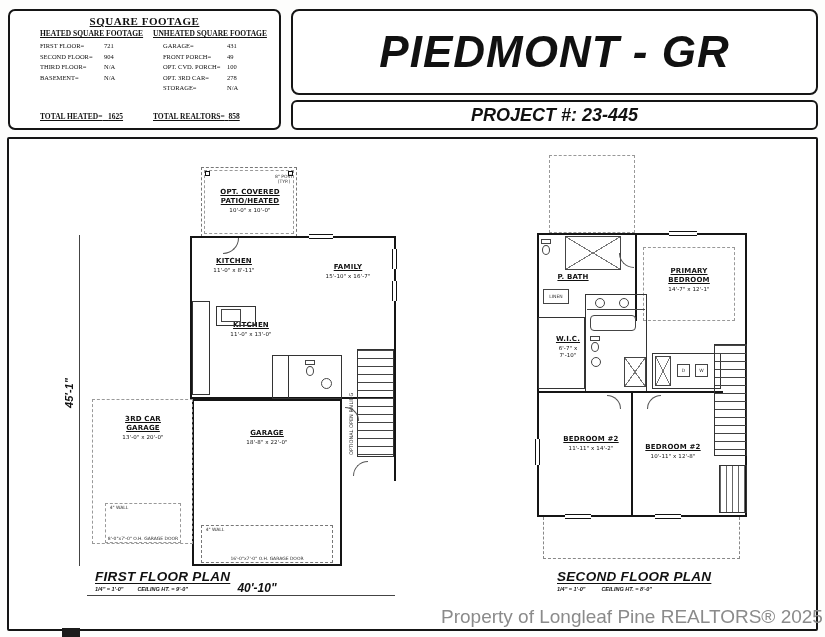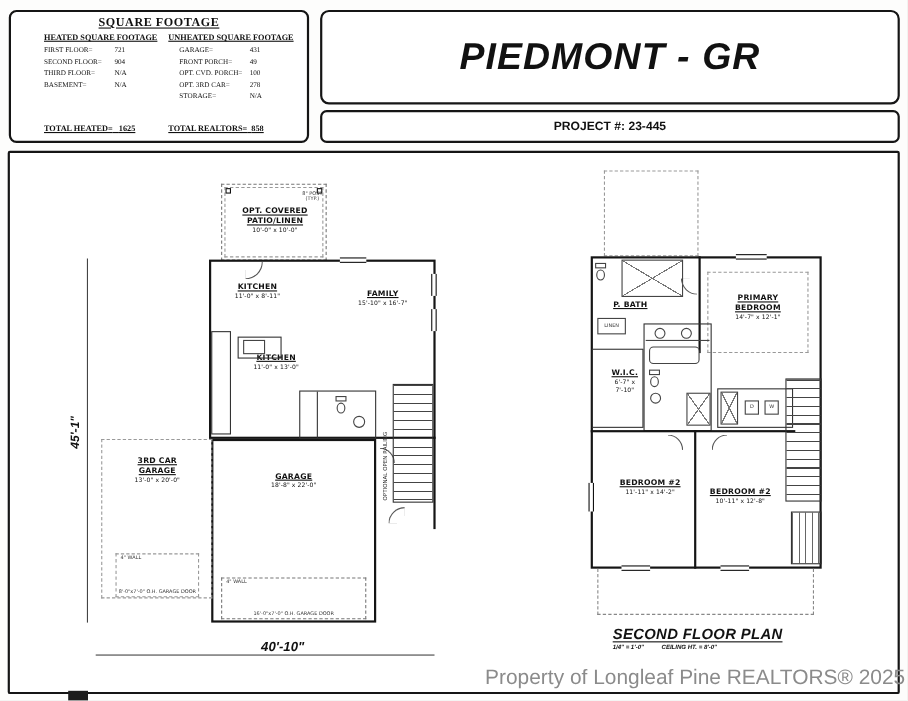--- a/index.html
+++ b/index.html
@@ -4,24 +4,24 @@
 <style>
   html,body{margin:0;padding:0;background:#e9e9e7;}
   .sheet{position:relative;width:825px;height:637px;background:#fdfdfc;overflow:hidden;
          font-family:"Liberation Sans",sans-serif;color:#111;}
   .a{position:absolute;box-sizing:border-box;}
 
   
   .sqft-box{left:8px;top:9px;width:273px;height:121px;border:2.5px solid #151515;border-radius:7px;background:#fff;}
   .title-box{left:291px;top:9px;width:527px;height:86px;border:2px solid #151515;border-radius:8px;background:#fff;
              display:flex;align-items:center;justify-content:center;}
-  .plan-name{font-size:34px;font-weight:bold;font-style:italic;letter-spacing:1px;}
+  .plan-name{font-size:44px;font-weight:bold;font-style:italic;letter-spacing:1px;}
   .project-box{left:291px;top:100px;width:527px;height:30px;border:2px solid #151515;border-radius:6px;background:#fff;
                display:flex;align-items:center;justify-content:center;}
-  .project-label{font-size:11px;font-weight:bold;}
+  .project-label{font-size:18px;font-weight:bold;font-style:italic;}
 
   
   .sq-serif{font-family:"Liberation Serif",serif;}
   .sq-title{left:0;top:4px;width:100%;text-align:center;font-weight:bold;font-size:11px;
             text-decoration:underline;letter-spacing:.5px;}
   .sq-head{font-weight:bold;font-size:7.5px;text-decoration:underline;}
   .sq-row{display:flex;margin-bottom:3.5px;font-size:6.5px;}
   .sq-row .lbl{width:64px;flex:none;}
   .sq-total{font-weight:bold;font-size:7.5px;text-decoration:underline;}
 
@@ -142,21 +142,21 @@
 
     <div class="a line-v" style="left:70px;top:96px;height:331px;"></div>
     <div class="a dim-label-v" style="left:38px;top:248px;width:44px;text-align:center;">45'-1"</div>
 
     <div class="a dash" style="left:192px;top:28px;width:96px;height:70px;">
       <div class="a dashg" style="left:2px;top:2px;right:2px;bottom:2px;"></div>
       <div class="a post" style="left:3px;top:3px;"></div>
       <div class="a post" style="right:3px;top:3px;"></div>
       <div class="a tiny" style="right:2px;top:6px;width:20px;">8" POST (TYP.)</div>
       <div class="a room-label" style="left:8px;top:20px;width:80px;">
-        <span class="nm">OPT. COVERED PATIO/LINEN</span>
+        <span class="nm">OPT. COVERED PATIO/HEATED</span>
         <span class="dm">10'-0" x 10'-0"</span>
       </div>
     </div>
 
     <div class="a wall2" style="left:181px;top:97px;width:206px;height:163px;"></div>
     <div class="a window-h" style="left:300px;top:95px;width:24px;"></div>
     <div class="a window-v" style="left:383px;top:110px;height:20px;"></div>
     <div class="a window-v" style="left:383px;top:142px;height:20px;"></div>
     <div class="a arc br" style="left:214px;top:99px;width:16px;height:16px;"></div>
 
@@ -205,20 +205,27 @@
       <span class="nm">3RD CAR GARAGE</span>
       <span class="dm">13'-0" x 20'-0"</span>
     </div>
     <div class="a dashg" style="left:96px;top:364px;width:76px;height:40px;">
       <div class="a tiny" style="left:0;bottom:1px;width:100%;">8'-0"x7'-0" O.H. GARAGE DOOR</div>
       <div class="a tiny" style="left:2px;top:1px;width:22px;">4" WALL</div>
     </div>
 
     <div class="a arc tl" style="left:344px;top:322px;width:15px;height:15px;"></div>
 
+    <div class="a" style="left:86px;top:430px;">
+      <div class="plan-title">FIRST FLOOR PLAN</div>
+      <div style="display:flex;gap:14px;margin-top:2px;">
+        <span class="plan-sub">1/4" = 1'-0"</span>
+        <span class="plan-sub">CEILING HT. = 9'-0"</span>
+      </div>
+    </div>
     <div class="a dim-label" style="left:218px;top:442px;width:60px;text-align:center;">40'-10"</div>
     <div class="a line-h" style="left:78px;top:456px;width:308px;"></div>
 
     <div class="a dashg" style="left:540px;top:16px;width:86px;height:78px;"></div>
 
     <div class="a wall2" style="left:528px;top:94px;width:210px;height:284px;"></div>
     <div class="a window-h" style="left:660px;top:92px;width:28px;"></div>
     <div class="a window-h" style="left:556px;top:375px;width:26px;"></div>
     <div class="a window-h" style="left:646px;top:375px;width:26px;"></div>
     <div class="a window-v" style="left:526px;top:300px;height:26px;"></div>

